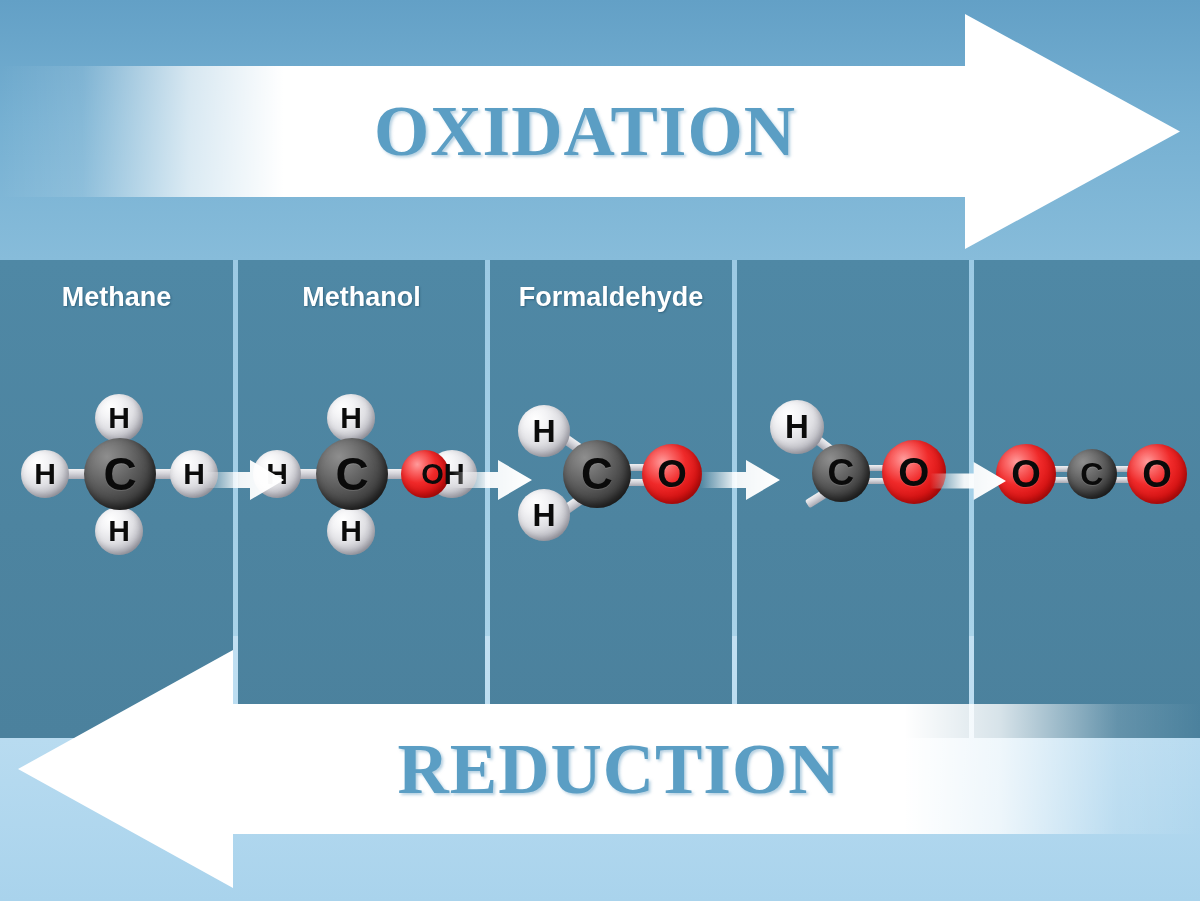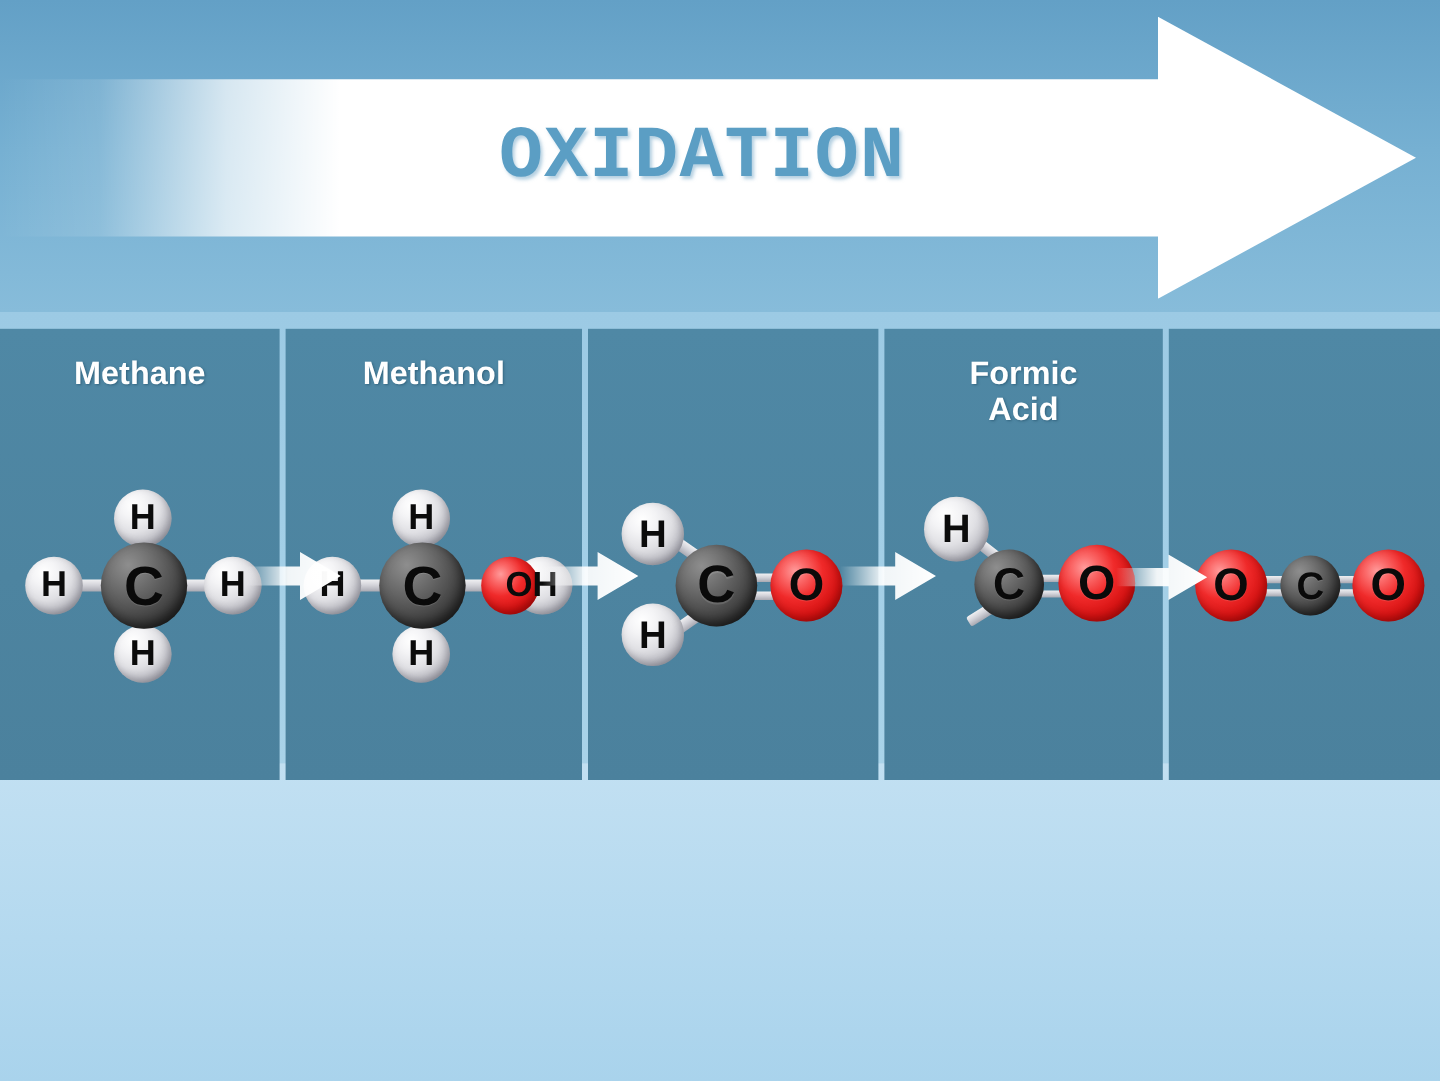--- a/index.html
+++ b/index.html
@@ -43,43 +43,42 @@
     left: 0; top: 14px; width: 1180px; height: 235px;
   }
   .arrow-red {
     left: 18px; top: 650px; width: 1182px; height: 238px;
   }
   .arrow-shape {
     position: absolute; inset: 0;
   }
   .arrow-label {
     position: relative;
-    font-size: 61px;
+    font-size: 71px;
     font-weight: bold;
     letter-spacing: 1px;
     color: #5b9ec4;
     text-shadow: 2px 2px 3px rgba(120,170,200,0.55);
-    font-family: Liberation Mono, monospace;
+    font-family: Liberation Serif, serif;
   }
   .arrow-ox .arrow-label { transform: translate(-5px, 0px); }
   .arrow-red .arrow-label { transform: translate(10px, 0px); }
 
   
   .panels {
     position: absolute;
     left: 0; top: 260px;
     width: 1200px; height: 376px;
     display: flex;
   }
   .panel {
     position: relative;
-    height: 376px;
+    height: 478px;
     background: linear-gradient(to bottom, #4f88a5 0%, #4d84a0 55%, #4b819d 100%);
     margin-right: 5px;
-    margin-top: 14px;
   }
   .panel:last-child { margin-right: 0; }
   .panel-title {
     position: absolute;
     left: 0; right: 0;
     top: 22px;
     text-align: center;
     color: #ffffff;
     font-size: 27px;
     font-weight: bold;
@@ -212,36 +211,35 @@
 
         <div class="blob" style="left:163px; top:62px; width:80px; height:48px; z-index:4;">
           <div class="atom atom-h" style="left:26px; top:0; width:50px; height:48px; border-radius:50%;"></div>
           <div class="atom atom-o" style="left:0; top:0; width:48px; height:48px; z-index:2;"></div>
           <div class="blob-label" style="font-size:29px; letter-spacing:0px; padding-left:4px;">OH</div>
         </div>
       </div>
     </div>
 
     <div class="panel" style="width:245px;">
+      <div class="panel-title">Formaldehyde</div>
       <div class="mol-stage">
         <div class="bond" style="left:70px;  top:52px; width:28px; height:10px; transform:rotate(35deg);"></div>
         <div class="bond" style="left:70px;  top:111px; width:28px; height:10px; transform:rotate(-35deg);"></div>
         <div class="bond" style="left:128px; top:76px; width:34px; height:7px;"></div>
         <div class="bond" style="left:128px; top:91px; width:34px; height:7px;"></div>
 
         <div class="atom atom-h" style="left:28px;  top:17px;  width:52px; height:52px; font-size:32px;">H</div>
         <div class="atom atom-h" style="left:28px;  top:101px; width:52px; height:52px; font-size:32px;">H</div>
         <div class="atom atom-c" style="left:73px;  top:52px;  width:68px; height:68px; font-size:44px; z-index:3;">C</div>
         <div class="atom atom-o" style="left:152px; top:56px;  width:60px; height:60px; font-size:38px; z-index:2;">O</div>
       </div>
     </div>
 
     <div class="panel" style="width:235px;">
-      <div class="panel-title">Formic
-Acid</div>
       <div class="mol-stage">
         <div class="bond" style="left:70px;  top:50px; width:28px; height:9px; transform:rotate(38deg);"></div>
         <div class="bond" style="left:68px;  top:104px; width:30px; height:9px; transform:rotate(-32deg);"></div>
         <div class="bond" style="left:122px; top:77px; width:32px; height:6px;"></div>
         <div class="bond" style="left:122px; top:90px; width:32px; height:6px;"></div>
 
         <div class="atom atom-h" style="left:33px;  top:12px;  width:54px; height:54px; font-size:33px;">H</div>
         <div class="atom atom-c" style="left:75px;  top:56px;  width:58px; height:58px; font-size:37px; z-index:3;">C</div>
         <div class="atom atom-o" style="left:145px; top:52px;  width:64px; height:64px; font-size:40px; z-index:2;">O</div>
 
@@ -278,14 +276,29 @@
   </svg>
 
   <svg class="step-arrow" style="left:700px; top:460px; width:80px; height:40px;" viewBox="0 0 80 40">
     <path d="M0,12 L46,12 L46,0 L80,20 L46,40 L46,28 L0,28 Z" fill="url(#sfade1)"></path>
   </svg>
 
   <svg class="step-arrow" style="left:930px; top:462px; width:76px; height:38px;" viewBox="0 0 80 40">
     <path d="M0,12 L46,12 L46,0 L80,20 L46,40 L46,28 L0,28 Z" fill="url(#sfade1)"></path>
   </svg>
 
+  <div class="big-arrow arrow-red">
+    <svg class="arrow-shape" viewBox="0 0 1182 238" preserveAspectRatio="none">
+      <defs>
+        <linearGradient id="redFade" x1="1" y1="0" x2="0" y2="0">
+          <stop offset="0%" stop-color="#ffffff" stop-opacity="0"></stop>
+          <stop offset="7%" stop-color="#ffffff" stop-opacity="0.14"></stop>
+          <stop offset="17%" stop-color="#ffffff" stop-opacity="0.78"></stop>
+          <stop offset="25%" stop-color="#ffffff" stop-opacity="1"></stop>
+          <stop offset="100%" stop-color="#ffffff" stop-opacity="1"></stop>
+        </linearGradient>
+      </defs>
+      <path d="M1182,54 L215,54 L215,0 L0,119 L215,238 L215,184 L1182,184 Z" fill="url(#redFade)"></path>
+    </svg>
+    <div class="arrow-label">REDUCTION</div>
+  </div>
 
 </div>
 
 </body></html>

